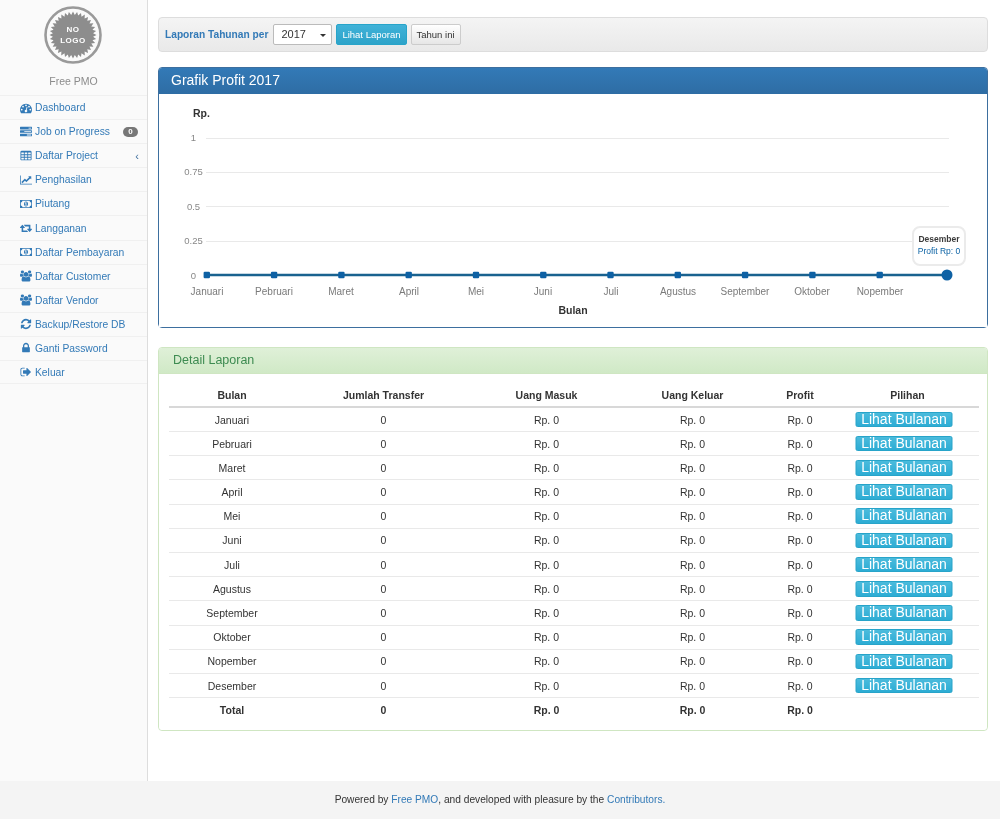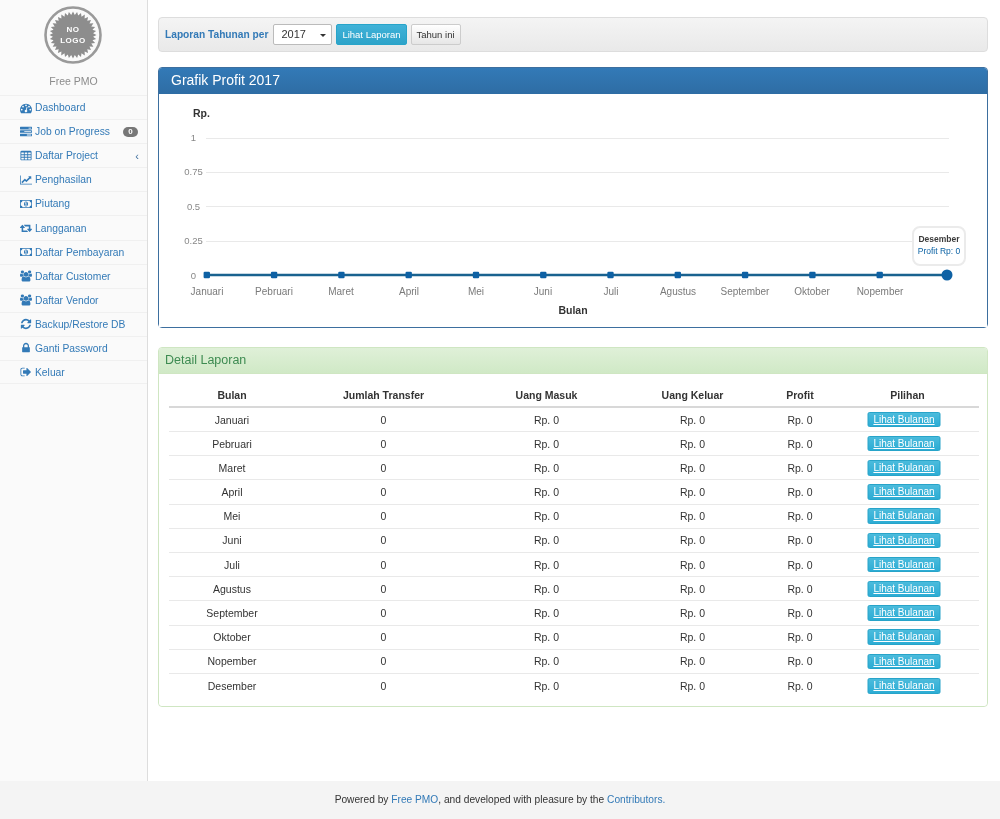--- a/index.html
+++ b/index.html
@@ -27,28 +27,28 @@
 #chartp .phead { height:26px; line-height:25px; background:linear-gradient(to bottom,#337ab7,#2e6da4); color:#fff; font-size:14px; padding-left:12px; border-radius:3px 3px 0 0; }
 #chartbody { position:relative; height:233px; background:#fff; }
 .gl { position:absolute; left:47px; width:743px; height:1px; background:#e9e9e9; }
 .yl { position:absolute; left:13.5px; width:42px; text-align:center; font-size:9.5px; color:#888; }
 .xl { position:absolute; top:192px; width:80px; text-align:center; font-size:10px; color:#7a7a7a; }
 #rp { position:absolute; left:10px; top:13px; font-weight:bold; font-size:10.5px; color:#333;margin-left:24px; }
 #bulan { position:absolute; left:374px; top:210px; width:80px; text-align:center; font-weight:bold; font-size:10.5px; color:#333; }
 #tip { position:absolute; left:753px; top:132px; width:54px; height:40px; background:#fff; border:2px solid #ebebeb; border-radius:8px; text-align:center; font-size:8.5px; line-height:12px; padding-top:5px; }
 #tip b { color:#3b3b3b; } #tip .v { color:#0b62a4; }
 #greenp { margin-top:19px; border:1px solid #cfe6c2; }
-#greenp .phead { height:26px; line-height:25px; background:linear-gradient(to bottom,#dff0d8,#d0e9c6); color:#3d8b51; font-size:12.5px; padding-left:6px; border-radius:3px 3px 0 0; border-bottom:1px solid #cfe6c2; }
+#greenp .phead { height:26px; line-height:25px; background:linear-gradient(to bottom,#dff0d8,#d0e9c6); color:#3d8b51; font-size:12.5px; padding-left:14px; border-radius:3px 3px 0 0; border-bottom:1px solid #cfe6c2; }
 #greenp .pbody { padding:10px 10px 8px; background:#fff; border-radius:0 0 4px 4px; }
 table { width:810px; border-collapse:collapse; table-layout:fixed; font-size:10.5px; color:#333; }
 th { font-weight:bold; height:23.4px; padding:0 8px; line-height:14px; vertical-align:middle; border-bottom:2px solid #d8d8d8; text-align:center; }
 td { height:24.2px; padding:0 8px; line-height:14px; vertical-align:middle; border-top:1px solid #e9e9e9; text-align:center; }
 tr:first-child td { border-top:none; }
 td.r, th.r { }
-.btn-xs { display:inline-block; background:linear-gradient(to bottom,#4bbbdc,#2cacd4); border:1px solid #28a4c9; color:#fff; font-size:10px; border-radius:2px; padding:0 5px; line-height:13.5px; transform:translateX(-3.5px);text-decoration:underline; }
+.btn-xs { display:inline-block; background:linear-gradient(to bottom,#4bbbdc,#2cacd4); border:1px solid #28a4c9; color:#fff; font-size:14px; border-radius:2px; padding:0 5px; line-height:13.5px; transform:translateX(-3.5px); }
 .tot td { font-weight:bold; }
 #footer { position:absolute; left:0; top:781px; width:1000px; height:38px; background:#f4f4f4; text-align:center; font-size:10.2px; color:#333; padding-top:13px; }
 #footer a { color:#337ab7; text-decoration:none; }
 </style></head>
 <body>
 <div id="sidebar">
   <svg id="logo" width="148" height="70">
       <circle cx="73" cy="35" r="27.5" fill="none" stroke="#9a9a9a" stroke-width="2.6"></circle>
   <polygon points="73.0,11.5 74.8,14.9 77.1,11.9 78.2,15.5 81.0,12.9 81.5,16.7 84.8,14.6 84.6,18.5 88.1,17.0 87.3,20.7 91.0,19.9 89.5,23.4 93.4,23.2 91.3,26.5 95.1,27.0 92.5,29.8 96.1,30.9 93.1,33.2 96.5,35.0 93.1,36.8 96.1,39.1 92.5,40.2 95.1,43.0 91.3,43.5 93.4,46.7 89.5,46.6 91.0,50.1 87.3,49.3 88.1,53.0 84.6,51.5 84.8,55.4 81.5,53.3 81.0,57.1 78.2,54.5 77.1,58.1 74.8,55.1 73.0,58.5 71.2,55.1 68.9,58.1 67.8,54.5 65.0,57.1 64.5,53.3 61.2,55.4 61.4,51.5 57.9,53.0 58.7,49.3 55.0,50.1 56.5,46.6 52.6,46.8 54.7,43.5 50.9,43.0 53.5,40.2 49.9,39.1 52.9,36.8 49.5,35.0 52.9,33.2 49.9,30.9 53.5,29.8 50.9,27.0 54.7,26.5 52.6,23.3 56.5,23.4 55.0,19.9 58.7,20.7 57.9,17.0 61.4,18.5 61.3,14.6 64.5,16.7 65.0,12.9 67.8,15.5 68.9,11.9 71.2,14.9" fill="#8d8d8d"></polygon>
   <text x="73" y="32" text-anchor="middle" fill="#fff" font-size="8" font-weight="bold" letter-spacing="0.5">NO</text>
@@ -318,17 +318,25 @@
               <td class="c"><span class="btn-xs">Lihat Bulanan</span></td>
             </tr>
 <tr>
               <td>Desember</td>
               <td>0</td>
               <td class="r">Rp. 0</td>
               <td class="r">Rp. 0</td>
               <td class="r">Rp. 0</td>
               <td class="c"><span class="btn-xs">Lihat Bulanan</span></td>
             </tr>
+<tr class="tot">
+              <td>Total</td>
+              <td>0</td>
+              <td class="r">Rp. 0</td>
+              <td class="r">Rp. 0</td>
+              <td class="r">Rp. 0</td>
+              <td></td>
+            </tr>
         </tbody>
       </table>
     </div>
   </div>
 </div>
 <div id="footer">Powered by <a>Free PMO</a>, and developed with pleasure by the <a>Contributors.</a></div>
 </body></html>

